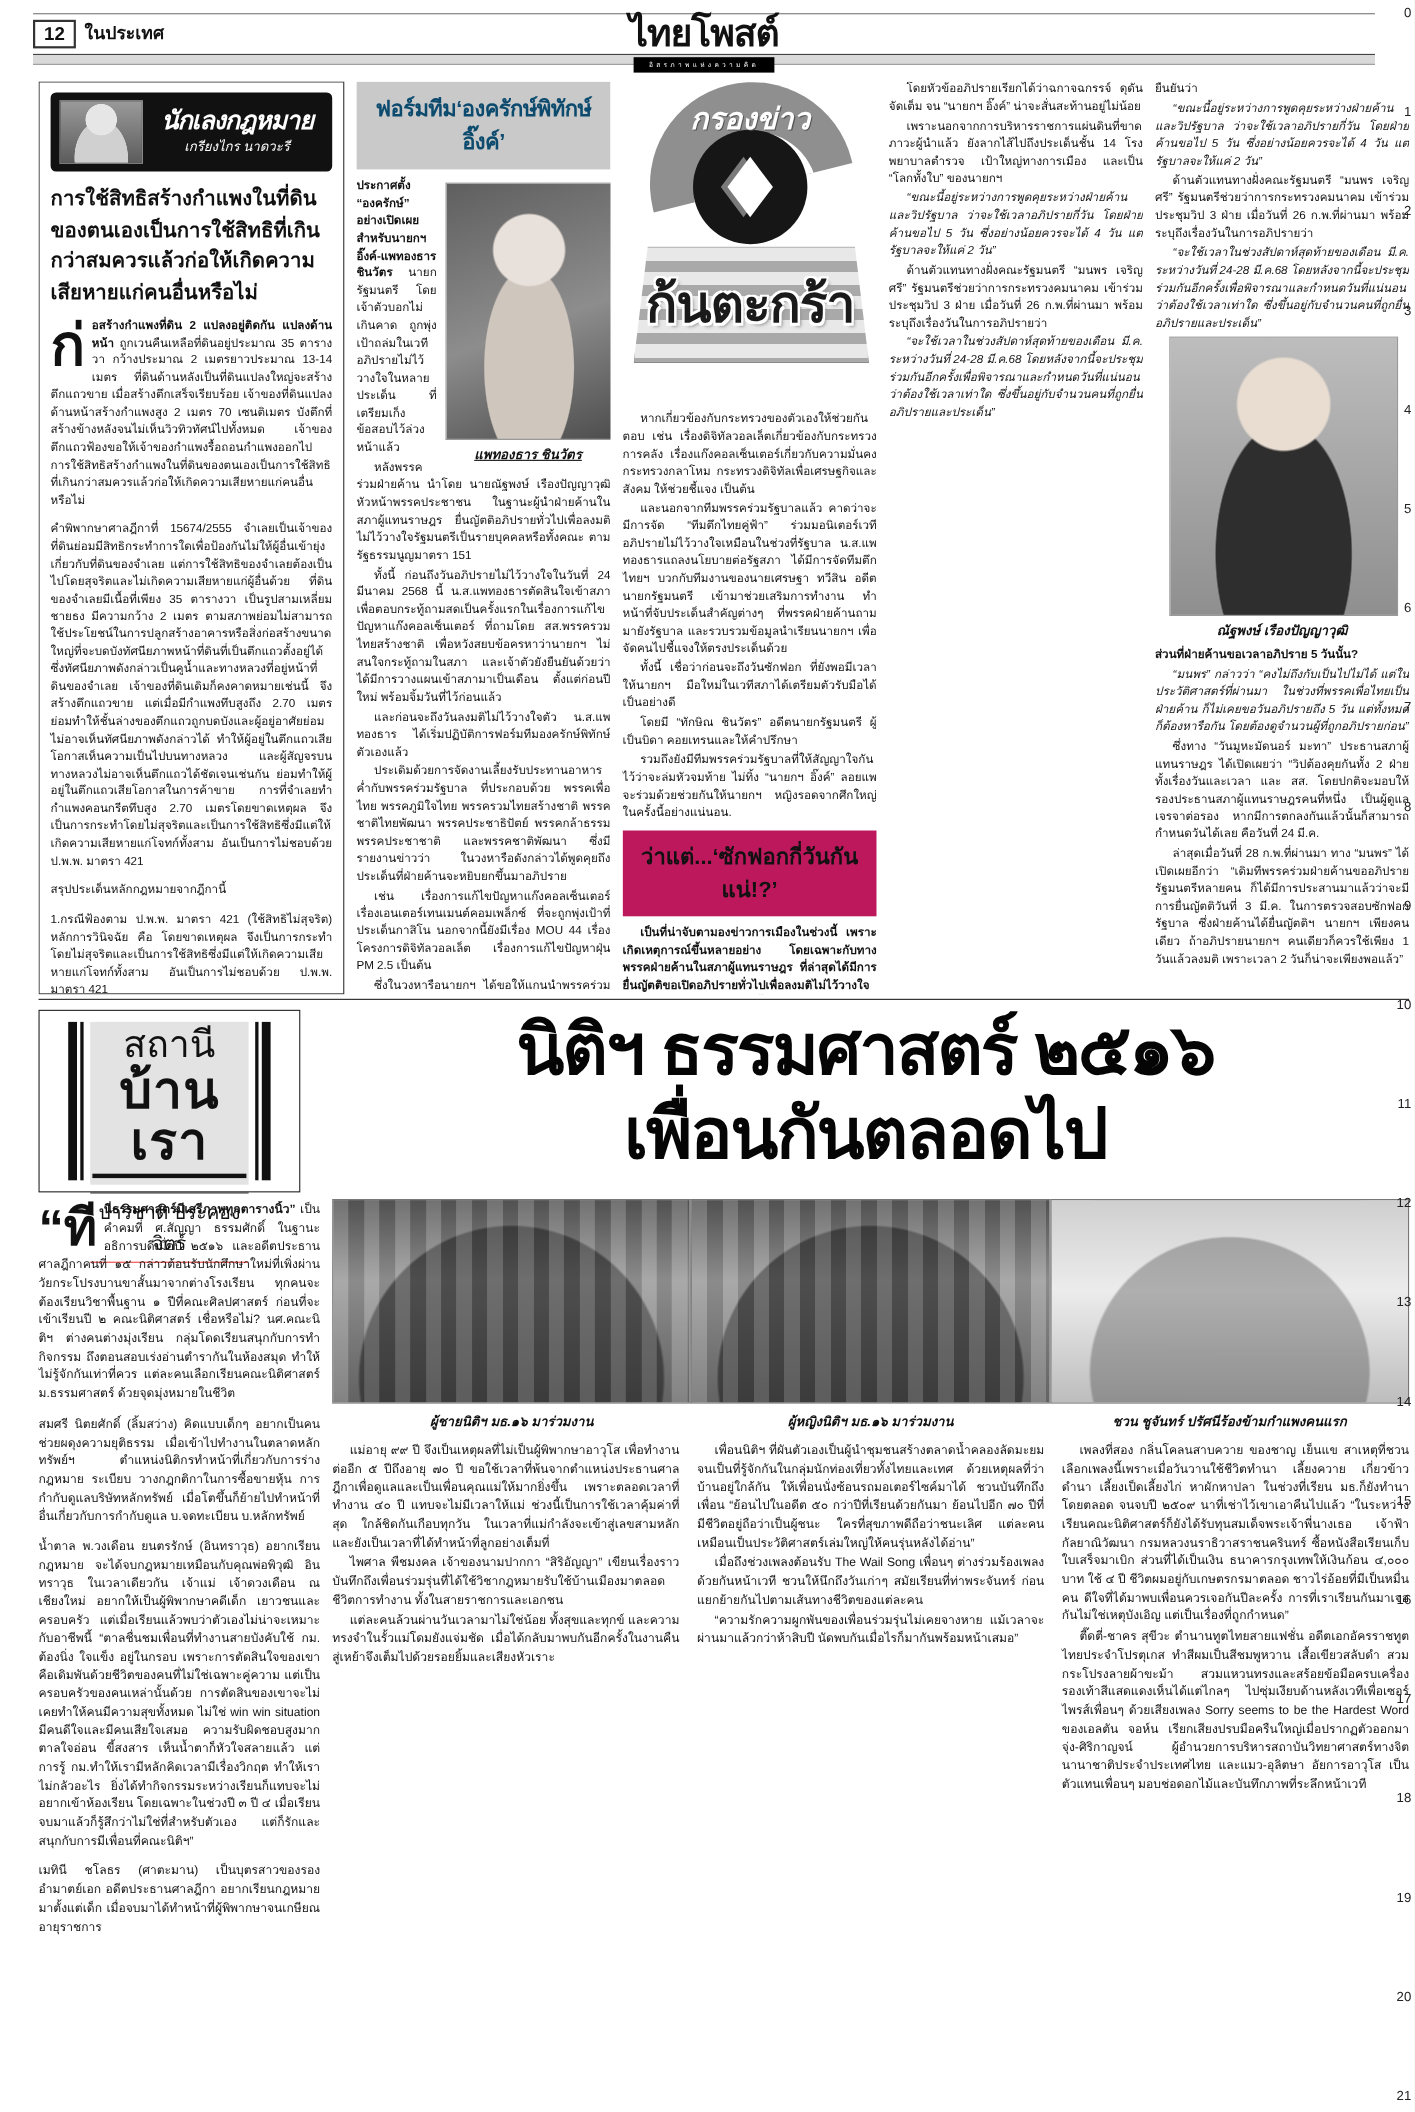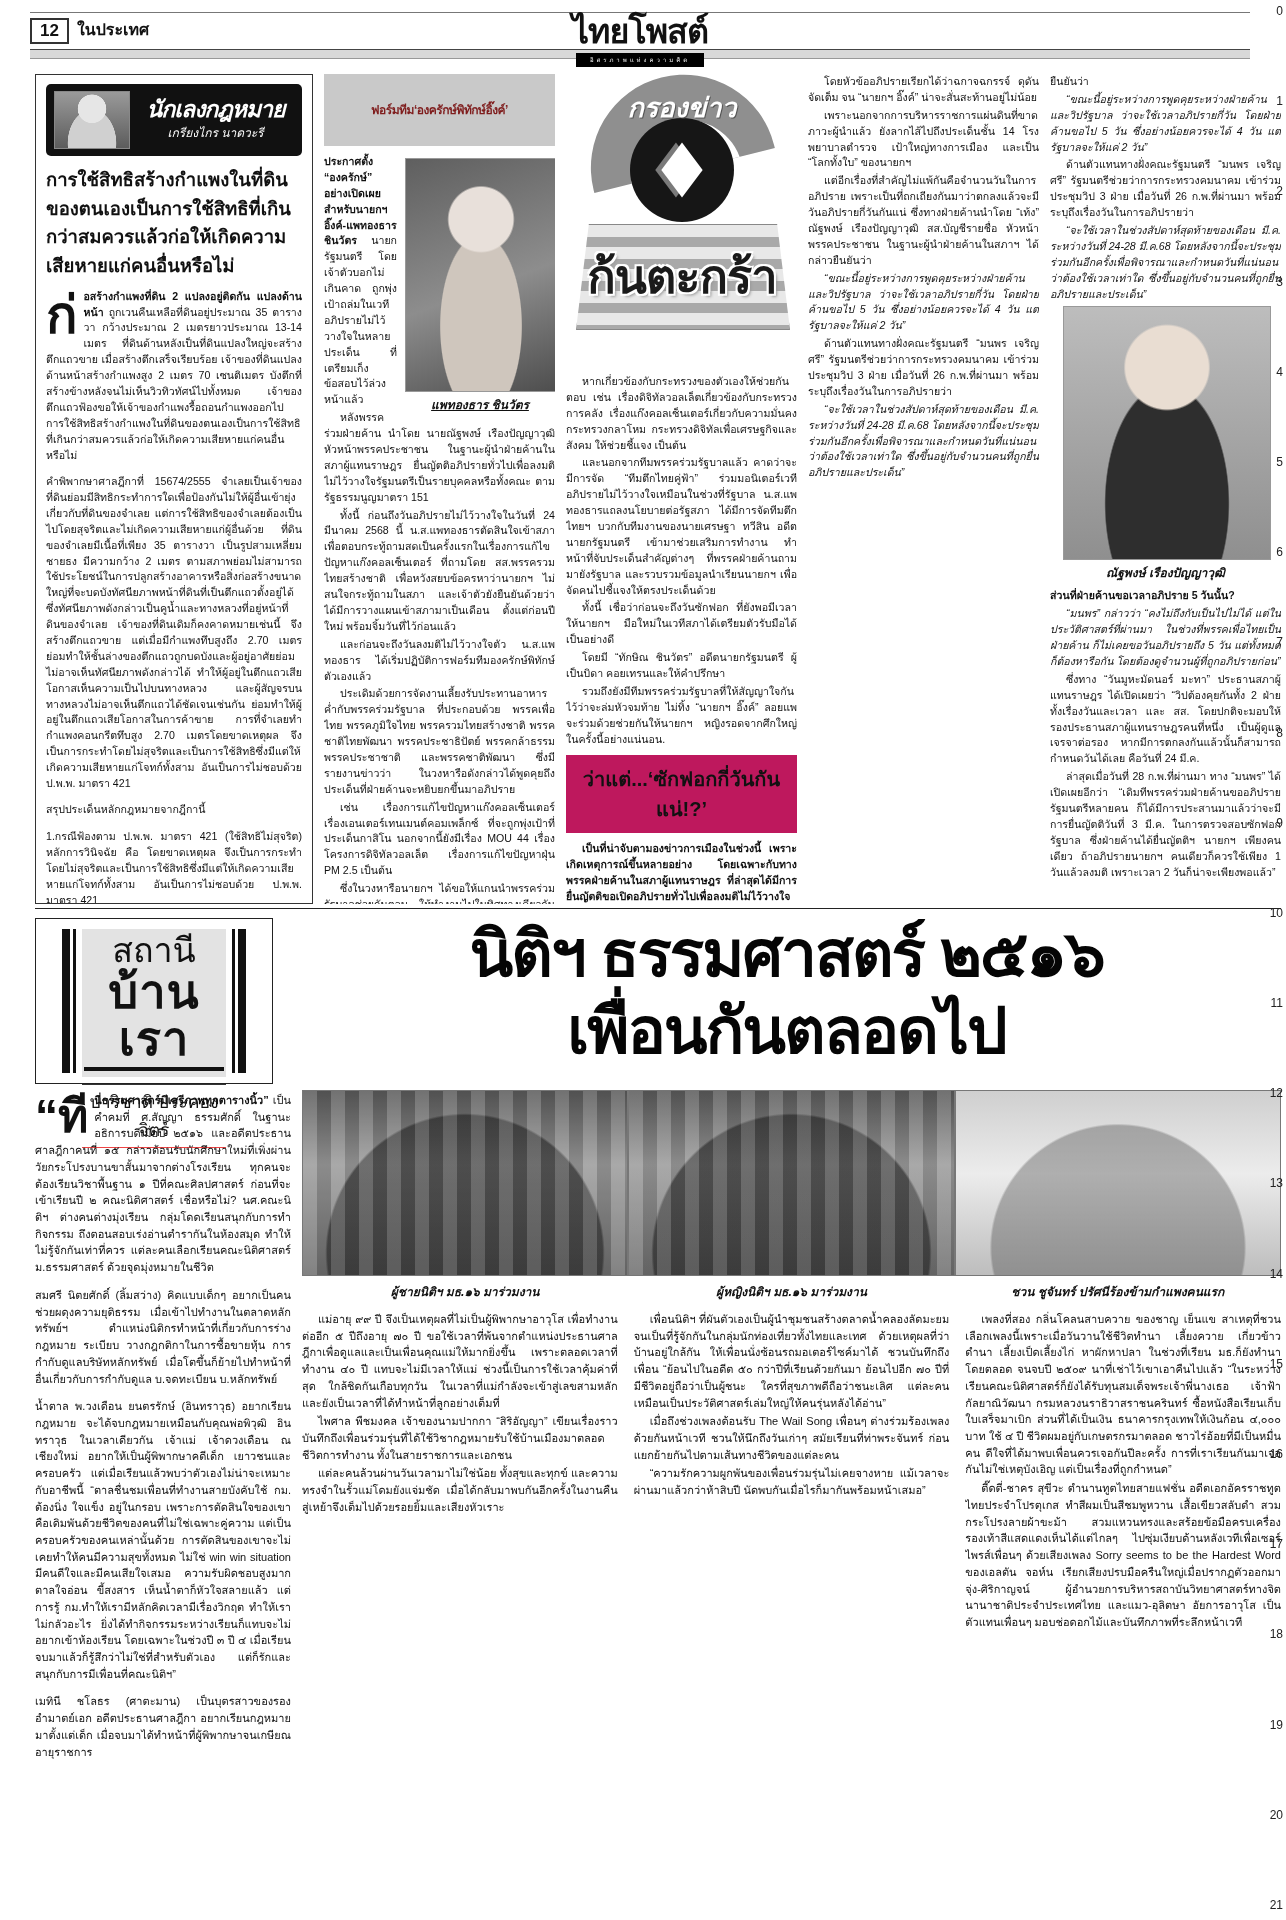--- a/index.html
+++ b/index.html
@@ -27,22 +27,22 @@
       radial-gradient(circle at 50% 30%,#e6e6e6 0 26%,transparent 27%),
       radial-gradient(ellipse at 50% 92%,#d0d0d0 0 46%,transparent 47%),
       linear-gradient(#9a9a9a,#5c5c5c);border:1px solid #888;}
   .legal-logo-txt{flex:1;text-align:center;color:#fff;}
   .legal-logo-main{font-size:23px;font-weight:900;font-style:italic;letter-spacing:-1px;line-height:1;}
   .legal-logo-sub{font-size:12px;font-style:italic;margin-top:2px;}
   .legal-headline{font-size:18.5px;font-weight:900;line-height:1.55;margin:10px 0 8px;text-align:left;}
   .legal-body{font-size:10.6px;line-height:1.5;text-align:justify;}
   .dropcap{float:left;font-size:52px;line-height:.85;font-weight:900;padding:4px 6px 0 0;}
   
-  .colhead{background:#c9c9c9;color:#7f1d1d;font-weight:900;font-size:12px;text-align:center;
-           padding:27px 4px;margin-bottom:8px;letter-spacing:-.5px;}
+  .colhead{background:#c9c9c9;color:#0c4a6e;font-weight:900;font-size:20px;text-align:center;
+           padding:10px 4px;margin-bottom:8px;letter-spacing:-.5px;}
   
   .pt-wrap{float:right;width:150px;margin:4px 0 4px 8px;text-decoration:underline;}
   .pt{width:150px;height:232px;border:1px solid #999;background:
       radial-gradient(circle at 50% 26%,#e8e0da 0 17%,transparent 18%),
       radial-gradient(ellipse at 50% 72%,#cfc6bd 0 38%,transparent 39%),
       linear-gradient(160deg,#5f5f5f,#8d8d8d 55%,#4e4e4e);}
   .pt-cap{font-size:12px;font-weight:bold;font-style:italic;text-align:center;margin-top:4px;}
   .pt2-wrap{width:206px;margin:4px auto 6px;}
   .pt2{width:206px;height:252px;border:1px solid #999;background:
       radial-gradient(circle at 50% 24%,#e9ddd2 0 19%,transparent 20%),
@@ -183,21 +183,20 @@
       <div class="subheadbox">ว่าแต่...‘ซักฟอกกี่วันกันแน่!?’</div>
       <div>
           <p class="b">เป็นที่น่าจับตามองข่าวการเมืองในช่วงนี้ เพราะเกิดเหตุการณ์ขึ้นหลายอย่าง โดยเฉพาะกับทางพรรคฝ่ายค้านในสภาผู้แทนราษฎร ที่ล่าสุดได้มีการยื่นญัตติขอเปิดอภิปรายทั่วไปเพื่อลงมติไม่ไว้วางใจรัฐมนตรีเป็นรายบุคคลหรือทั้งคณะ ตามรัฐธรรมนูญมาตรา 151 ต่อประธานสภาผู้แทนราษฎรเป็นที่เรียบร้อยแล้ว</p>
         </div>
     </div>
 
     <div class="ucol">
       <div>
           <p>โดยหัวข้ออภิปรายเรียกได้ว่าฉกาจฉกรรจ์ ดุดัน จัดเต็ม จน “นายกฯ อิ๊งค์” น่าจะสั่นสะท้านอยู่ไม่น้อย</p>
           <p>เพราะนอกจากการบริหารราชการแผ่นดินที่ขาดภาวะผู้นำแล้ว ยังลากไส้ไปถึงประเด็นชั้น 14 โรงพยาบาลตำรวจ เป้าใหญ่ทางการเมือง และเป็น “โลกทั้งใบ” ของนายกฯ</p>
-          <p>แต่อีกเรื่องที่สำคัญไม่แพ้กันคือจำนวนวันในการอภิปราย เพราะเป็นที่ถกเถียงกันมาว่าตกลงแล้วจะมีวันอภิปรายกี่วันกันแน่ ซึ่งทางฝ่ายค้านนำโดย “เท้ง” ณัฐพงษ์ เรืองปัญญาวุฒิ สส.บัญชีรายชื่อ หัวหน้าพรรคประชาชน ในฐานะผู้นำฝ่ายค้านในสภาฯ ได้กล่าวยืนยันว่า</p>
           <p class="i">“ขณะนี้อยู่ระหว่างการพูดคุยระหว่างฝ่ายค้านและวิปรัฐบาล ว่าจะใช้เวลาอภิปรายกี่วัน โดยฝ่ายค้านขอไป 5 วัน ซึ่งอย่างน้อยควรจะได้ 4 วัน แต่รัฐบาลจะให้แค่ 2 วัน”</p>
           <p>ด้านตัวแทนทางฝั่งคณะรัฐมนตรี “มนพร เจริญศรี” รัฐมนตรีช่วยว่าการกระทรวงคมนาคม เข้าร่วมประชุมวิป 3 ฝ่าย เมื่อวันที่ 26 ก.พ.ที่ผ่านมา พร้อมระบุถึงเรื่องวันในการอภิปรายว่า</p>
           <p class="i">“จะใช้เวลาในช่วงสัปดาห์สุดท้ายของเดือน มี.ค. ระหว่างวันที่ 24-28 มี.ค.68 โดยหลังจากนี้จะประชุมร่วมกันอีกครั้งเพื่อพิจารณาและกำหนดวันที่แน่นอนว่าต้องใช้เวลาเท่าใด ซึ่งขึ้นอยู่กับจำนวนคนที่ถูกยื่นอภิปรายและประเด็น”</p>
         </div>
     </div>
 
     <div class="ucol">
       <p class="n">ยืนยันว่า</p>
       <div>
           <p class="i">“ขณะนี้อยู่ระหว่างการพูดคุยระหว่างฝ่ายค้านและวิปรัฐบาล ว่าจะใช้เวลาอภิปรายกี่วัน โดยฝ่ายค้านขอไป 5 วัน ซึ่งอย่างน้อยควรจะได้ 4 วัน แต่รัฐบาลจะให้แค่ 2 วัน”</p>

